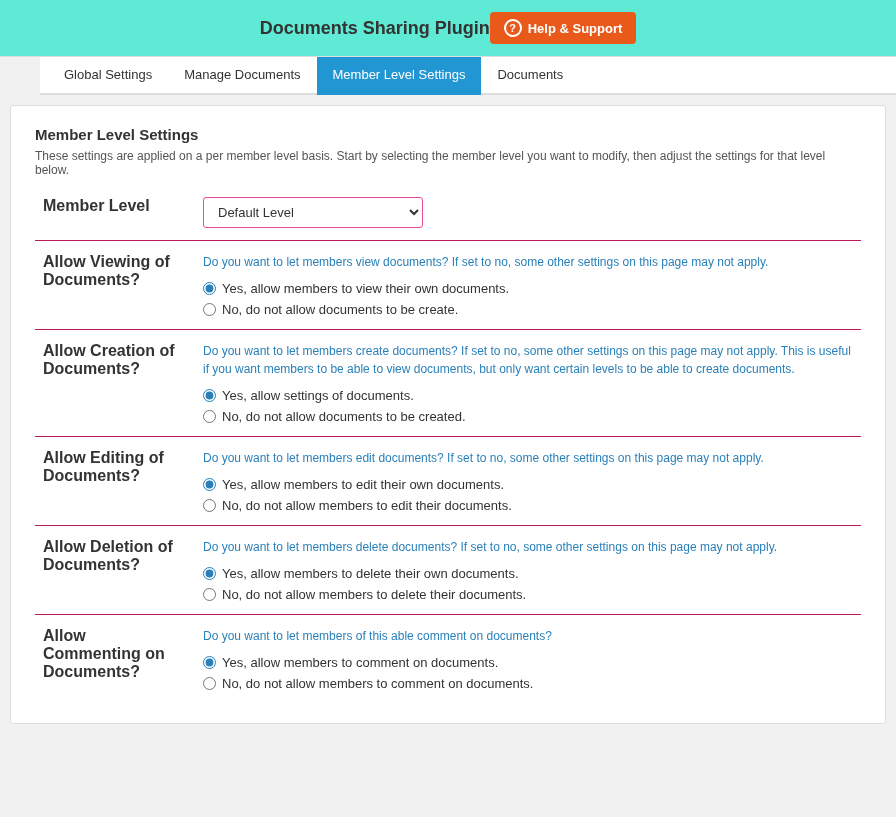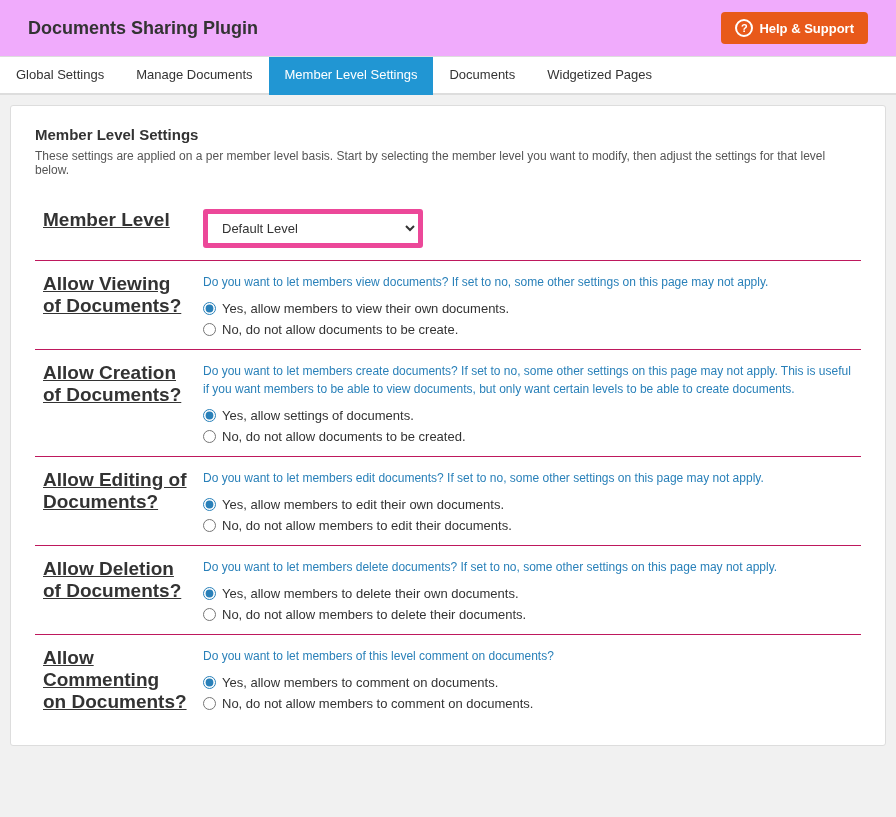--- a/index.html
+++ b/index.html
@@ -1,24 +1,24 @@
 <!DOCTYPE html>
 <html><head>
   <meta charset="utf-8">
   <style>
     * { box-sizing: border-box; margin: 0; padding: 0; }
     body { font-family: Arial, sans-serif; font-size: 13px; background: #f1f1f1; color: #333; }
 
     
     .header {
-      background: #f0abfc;
+      background: #5eead4;
       padding: 12px 28px;
       display: flex;
       align-items: center;
-      justify-content: space-between;
+      justify-content: center;
       border-bottom: 1px solid #ddd;
     }
     .header-title {
       font-size: 18px;
       font-weight: bold;
       color: #333;
     }
     .help-support-btn {
       background: #e8591a;
       color: #fff;
@@ -42,21 +42,22 @@
       justify-content: center;
       font-size: 11px;
       font-weight: bold;
     }
 
     
     .nav-tabs {
       background: #fff;
       border-bottom: 2px solid #ddd;
       display: flex;
-      padding: 0 0;
+      padding: 0 8px;
+      margin-left: 40px;
     }
     .nav-tab {
       padding: 10px 16px;
       font-size: 13px;
       color: #333;
       cursor: pointer;
       border: none;
       background: none;
       border-bottom: 3px solid transparent;
       margin-bottom: -2px;
@@ -79,43 +80,42 @@
 
     .section-title {
       font-size: 15px;
       font-weight: bold;
       color: #333;
       margin-bottom: 6px;
     }
     .section-desc {
       font-size: 12px;
       color: #555;
-      margin-bottom: 20px;
+      margin-bottom: 8px;
     }
 
     
     .settings-table {
       width: 100%;
       border-collapse: collapse;
     }
     .settings-table tr td {
       padding: 12px 8px;
       vertical-align: top;
       border-top: 1px solid #be185d;
     }
     .settings-table tr:first-child td {
       border-top: none;
     }
     .label-cell {
       width: 160px;
       font-weight: bold;
-      font-size: 19px;
+      font-size: 16px;
       color: #333;
       padding-right: 20px;
-      text-decoration: underline;
     }
     .value-cell {
       color: #333;
     }
     .field-desc {
       color: #2980b9;
       font-size: 12px;
       margin-bottom: 10px;
       line-height: 1.5;
     }
@@ -138,21 +138,21 @@
     }
 
     
     .member-level-row td {
       border-top: none !important;
     }
     select.member-level-select {
       width: 220px;
       padding: 6px 10px;
       font-size: 13px;
-      border: 5px solid #ec4899;
+      border: 1px solid #ec4899;
       border-radius: 3px;
       background: #fff;
       color: #333;
       cursor: pointer;
     }
   </style>
 </head>
 <body>
 
 <div class="header">
@@ -161,21 +161,20 @@
     <span class="help-icon">?</span>
     <span>Help &amp; Support</span>
   </button>
 </div>
 
 <div class="nav-tabs">
   <button class="nav-tab">Global Settings</button>
   <button class="nav-tab">Manage Documents</button>
   <button class="nav-tab active">Member Level Settings</button>
   <button class="nav-tab">Documents</button>
-  <button class="nav-tab">Widgetized Pages</button>
 </div>
 
 <div class="main-content">
   <div class="section-title">Member Level Settings</div>
   <div class="section-desc">These settings are applied on a per member level basis. Start by selecting the member level you want to modify, then adjust the settings for that level below.</div>
 
   <table class="settings-table">
     <tbody>
 
       <tr class="member-level-row">
@@ -254,21 +253,21 @@
               <input type="radio" name="allow_deletion" value="no" style="">
               <span>No, do not allow members to delete their documents.</span>
             </label>
           </div>
         </td>
       </tr>
 
       <tr>
         <td class="label-cell">Allow Commenting on Documents?</td>
         <td class="value-cell">
-          <div class="field-desc">Do you want to let members of this level comment on documents?</div>
+          <div class="field-desc">Do you want to let members of this able comment on documents?</div>
           <div class="radio-group">
             <label class="radio-label">
               <input type="radio" name="allow_commenting" value="yes" checked="" style="">
               <span>Yes, allow members to comment on documents.</span>
             </label>
             <label class="radio-label">
               <input type="radio" name="allow_commenting" value="no" style="">
               <span>No, do not allow members to comment on documents.</span>
             </label>
           </div>

